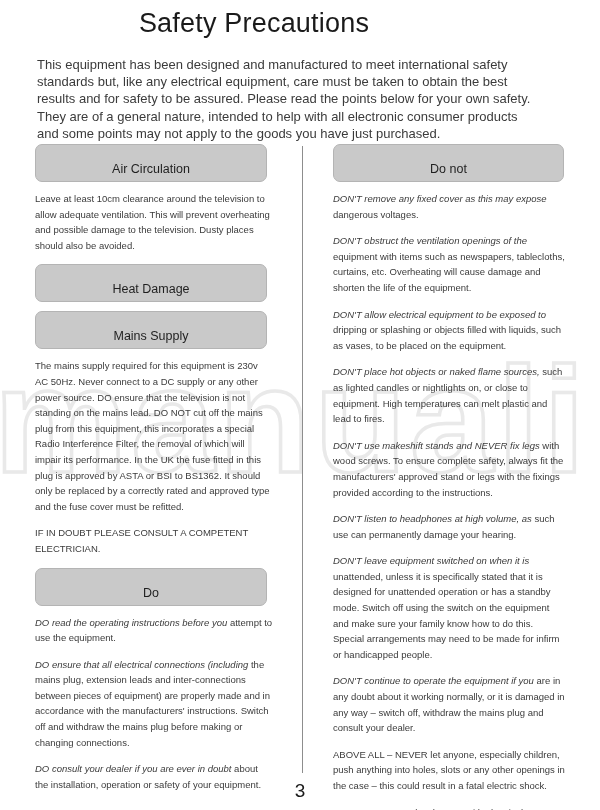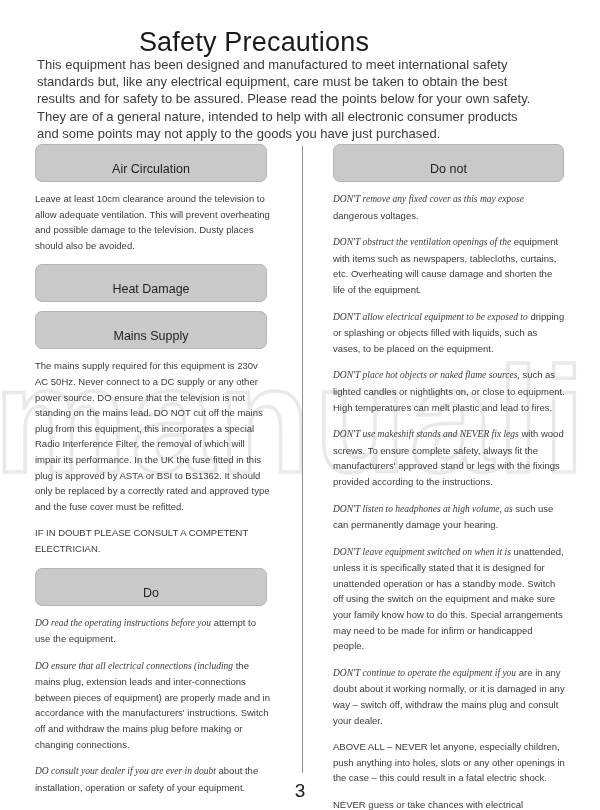--- a/index.html
+++ b/index.html
@@ -39,21 +39,21 @@
     font-weight: 700;
     letter-spacing: 4px;
     fill: none;
     stroke: #e9e9e9;
     stroke-width: 3.5;
   }
 
   
   .doc-title {
     position: absolute;
-    top: 27px;
+    top: 8px;
     left: 0;
     width: 508px;
     text-align: center;
     font-size: 27px;
     font-weight: 400;
     color: #1a1a1a;
     letter-spacing: 0.2px;
     z-index: 2;
   }
 
@@ -105,21 +105,21 @@
   .section-header + .para { margin-top: 0; }
 
   
   .para {
     font-size: 9.5px;
     line-height: 15.6px;
     color: #3b3b3b;
     margin: 0 0 11px 0;
   }
   .para:last-child { margin-bottom: 0; }
-  .para .lead-em { font-style: italic; font-family: Liberation Serif, serif; }
+  .para .lead-em { font-style: italic; }
 
   
   .page-number {
     position: absolute;
     left: 0;
     top: 780px;
     width: 600px;
     text-align: center;
     font-size: 19px;
     color: #1a1a1a;

